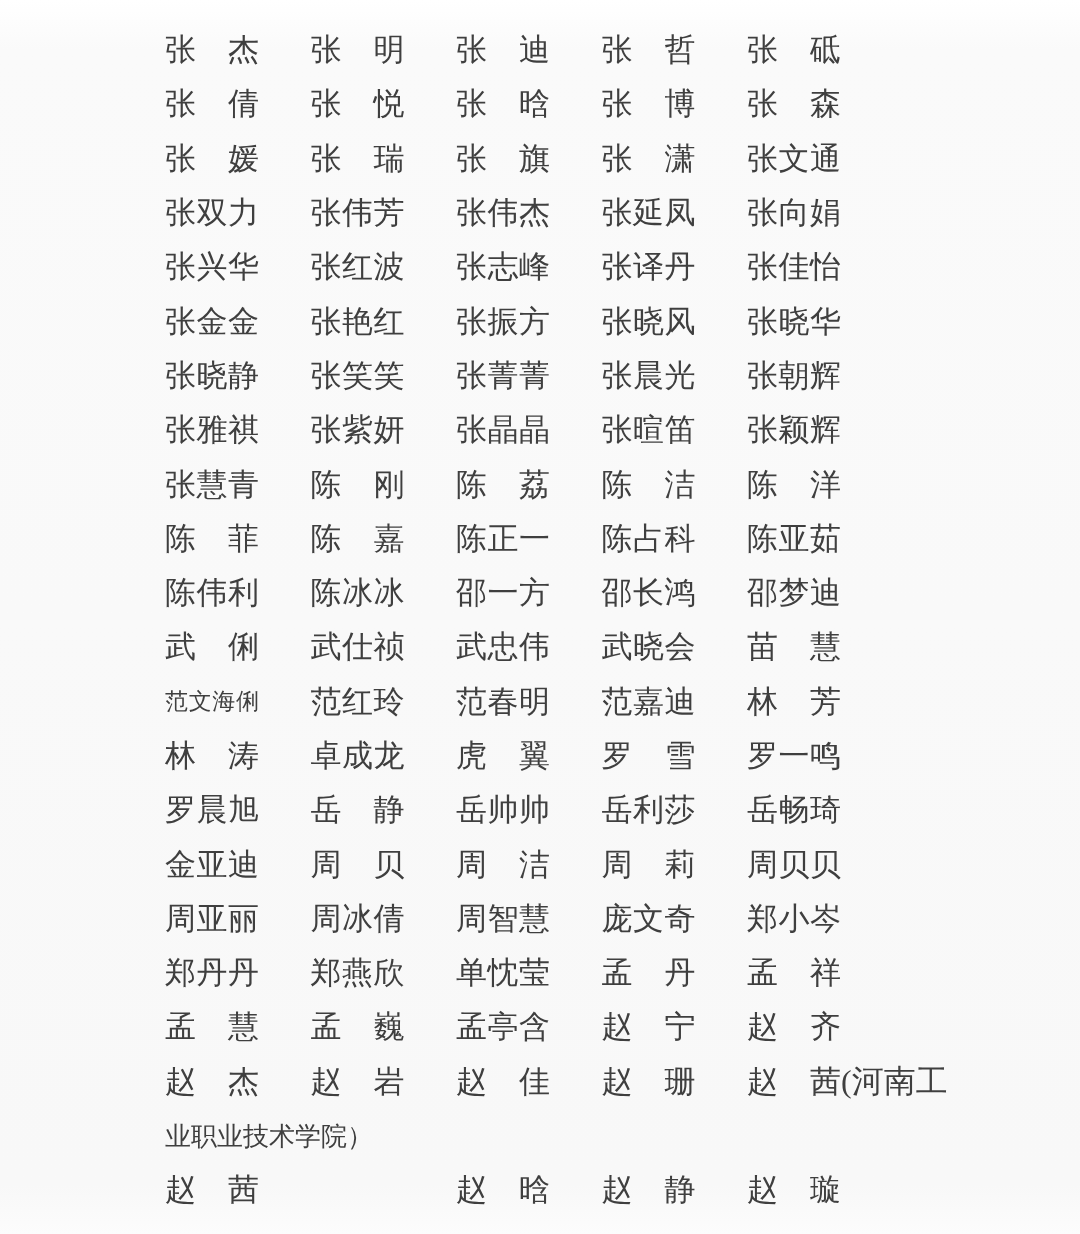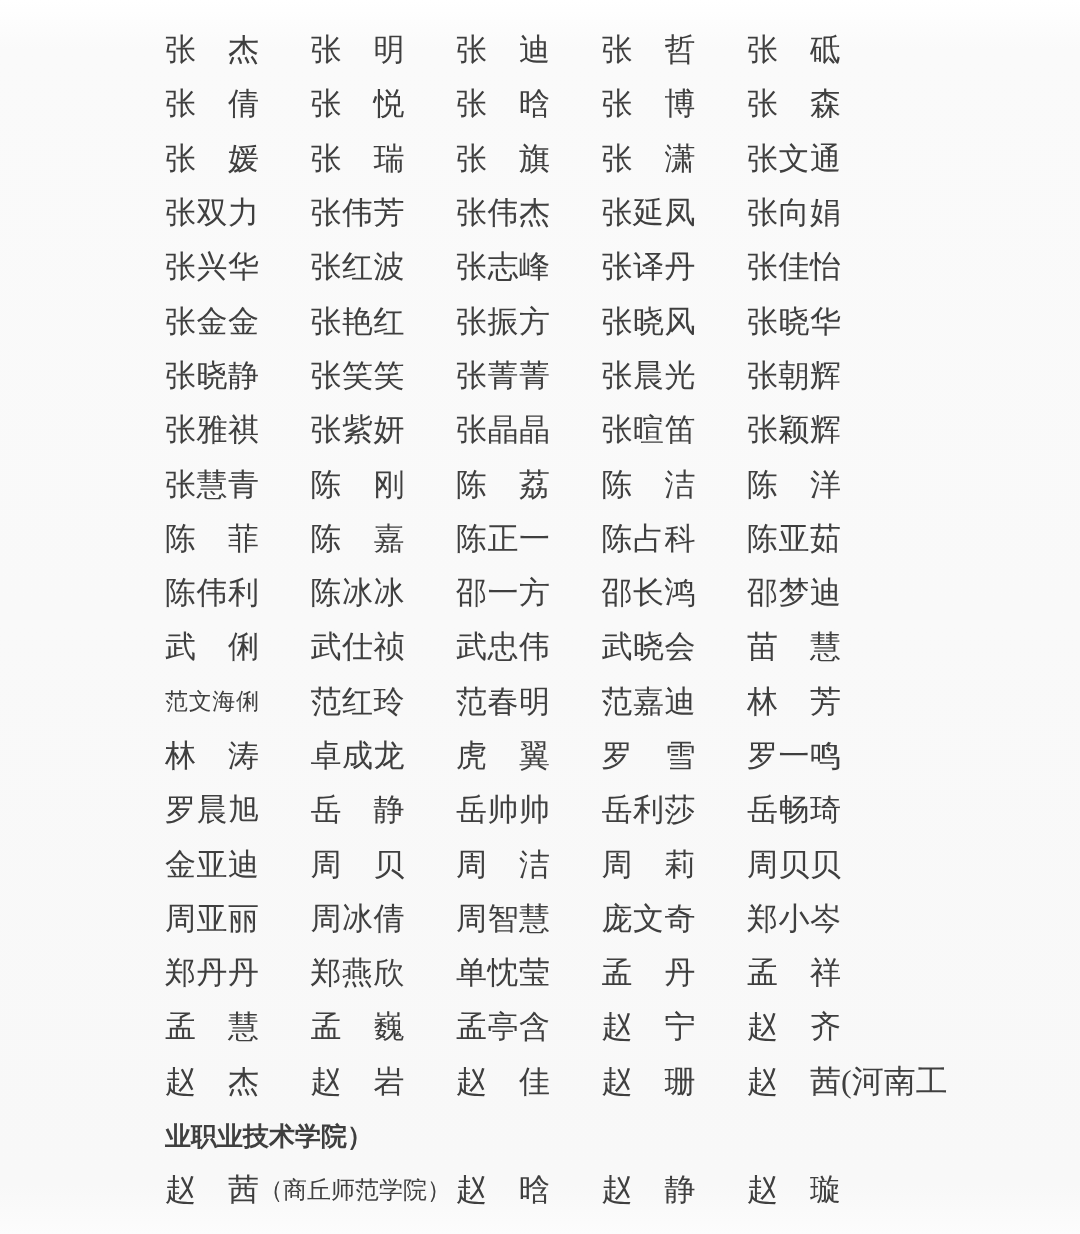--- a/index.html
+++ b/index.html
@@ -44,21 +44,20 @@
     display: flex;
     align-items: center;
     white-space: nowrap;
     overflow: visible;
   }
   .wrapline {
     height: 54.3px;
     display: flex;
     align-items: center;
     font-size: 26px;
-    font-weight: bold;
   }
 </style>
 </head>
 <body>
 
 <div class="page">
   <div id="name-grid">
       <div class="row">
         <div class="cell">
           <span>张</span>
@@ -562,21 +561,20 @@
           <span class="sfx1">(河南工</span>
         </div>
       </div>
       <div class="wrapline">业职业技术学院）</div>
       <div class="row">
         <div class="firstcombo">
           <div class="cell">
             <span>赵</span>
             <span>茜</span>
           </div>
-          <span class="sfx2">（商丘师范学院）</span>
         </div>
         <div class="cell">
           <span>赵</span>
           <span>晗</span>
         </div>
         <div class="cell">
           <span>赵</span>
           <span>静</span>
         </div>
         <div class="cell">

